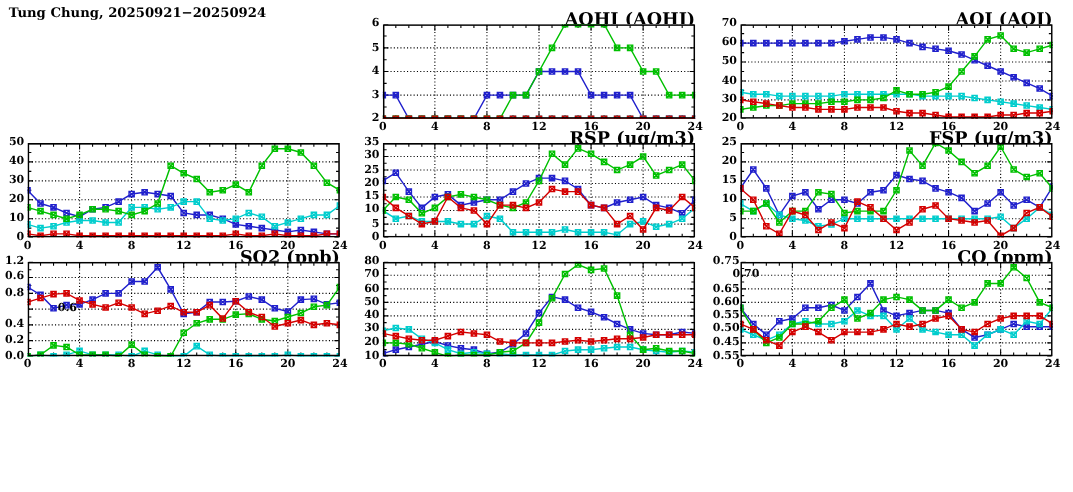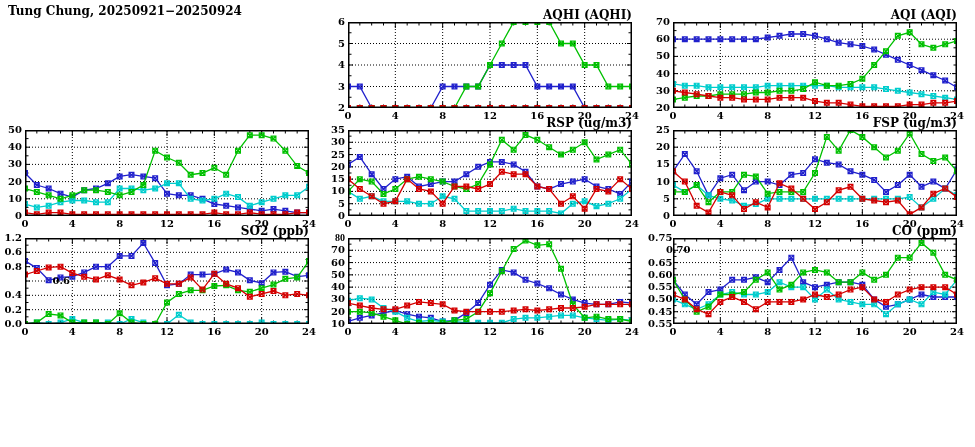--- a/index.html
+++ b/index.html
@@ -1,19 +1,19 @@
 <!DOCTYPE html>
 <html><head>
 <meta charset="utf-8">
 <style>
   html,body{margin:0;padding:0;background:#ffffff;}
   body{width:975px;height:447px;position:relative;font-family:"DejaVu Serif",serif;overflow:hidden;}
   .page-title{position:absolute;left:8px;top:4px;font-size:12px;font-weight:bold;color:#000;white-space:nowrap;}
   .chart{position:absolute;}
-  .chart-title{position:absolute;top:0;left:0;text-align:right;font-size:12px;font-weight:bold;color:#000;white-space:nowrap;}
+  .chart-title{position:absolute;top:0;left:0;text-align:right;font-size:16px;font-weight:bold;color:#000;white-space:nowrap;}
   .plot-svg{position:absolute;background:#fff;}
   .ylab,.xlab{position:absolute;font-size:10px;font-weight:bold;color:#000;white-space:nowrap;}
   .ylab{text-align:right;width:22px;}
   .xlab{text-align:center;width:24px;}
 </style>
 </head>
 <body>
 
 <div class="page-title">Tung Chung, 20250921−20250924</div>
 <div id="charts-root">
@@ -266,21 +266,21 @@
         <path d="M-2.4 62.714285714285715 H2.4 V67.51428571428572 H-2.4 Z M-2.4 62.714285714285715 L2.4 67.51428571428572 M-2.4 67.51428571428572 L2.4 62.714285714285715 M9.433333333333332 65.17142857142856 H14.233333333333333 V69.97142857142858 H9.433333333333332 Z M9.433333333333332 65.17142857142856 L14.233333333333333 69.97142857142858 M9.433333333333332 69.97142857142858 L14.233333333333333 65.17142857142856 M21.266666666666666 67.62857142857142 H26.066666666666663 V72.42857142857143 H21.266666666666666 Z M21.266666666666666 67.62857142857142 L26.066666666666663 72.42857142857143 M21.266666666666666 72.42857142857143 L26.066666666666663 67.62857142857142 M33.1 68.85714285714285 H37.9 V73.65714285714286 H33.1 Z M33.1 68.85714285714285 L37.9 73.65714285714286 M33.1 73.65714285714286 L37.9 68.85714285714285 M44.93333333333333 68.85714285714285 H49.73333333333333 V73.65714285714286 H44.93333333333333 Z M44.93333333333333 68.85714285714285 L49.73333333333333 73.65714285714286 M44.93333333333333 73.65714285714286 L49.73333333333333 68.85714285714285 M56.76666666666667 65.17142857142856 H61.56666666666667 V69.97142857142858 H56.76666666666667 Z M56.76666666666667 65.17142857142856 L61.56666666666667 69.97142857142858 M56.76666666666667 69.97142857142858 L61.56666666666667 65.17142857142856 M68.6 61.48571428571429 H73.4 V66.28571428571429 H68.6 Z M68.6 61.48571428571429 L73.4 66.28571428571429 M68.6 66.28571428571429 L73.4 61.48571428571429 M80.43333333333334 62.714285714285715 H85.23333333333335 V67.51428571428572 H80.43333333333334 Z M80.43333333333334 62.714285714285715 L85.23333333333335 67.51428571428572 M80.43333333333334 67.51428571428572 L85.23333333333335 62.714285714285715 M92.26666666666665 63.94285714285714 H97.06666666666666 V68.74285714285715 H92.26666666666665 Z M92.26666666666665 63.94285714285714 L97.06666666666666 68.74285714285715 M92.26666666666665 68.74285714285715 L97.06666666666666 63.94285714285714 M104.1 70.08571428571427 H108.9 V74.88571428571429 H104.1 Z M104.1 70.08571428571427 L108.9 74.88571428571429 M104.1 74.88571428571429 L108.9 70.08571428571427 M115.93333333333334 71.31428571428572 H120.73333333333335 V76.11428571428573 H115.93333333333334 Z M115.93333333333334 71.31428571428572 L120.73333333333335 76.11428571428573 M115.93333333333334 76.11428571428573 L120.73333333333335 71.31428571428572 M127.76666666666665 71.31428571428572 H132.56666666666666 V76.11428571428573 H127.76666666666665 Z M127.76666666666665 71.31428571428572 L132.56666666666666 76.11428571428573 M127.76666666666665 76.11428571428573 L132.56666666666666 71.31428571428572 M139.6 71.31428571428572 H144.4 V76.11428571428573 H139.6 Z M139.6 71.31428571428572 L144.4 76.11428571428573 M139.6 76.11428571428573 L144.4 71.31428571428572 M151.4333333333333 71.31428571428572 H156.23333333333332 V76.11428571428573 H151.4333333333333 Z M151.4333333333333 71.31428571428572 L156.23333333333332 76.11428571428573 M151.4333333333333 76.11428571428573 L156.23333333333332 71.31428571428572 M163.26666666666668 70.08571428571427 H168.0666666666667 V74.88571428571429 H163.26666666666668 Z M163.26666666666668 70.08571428571427 L168.0666666666667 74.88571428571429 M163.26666666666668 74.88571428571429 L168.0666666666667 70.08571428571427 M175.1 68.85714285714285 H179.9 V73.65714285714286 H175.1 Z M175.1 68.85714285714285 L179.9 73.65714285714286 M175.1 73.65714285714286 L179.9 68.85714285714285 M186.9333333333333 70.08571428571427 H191.73333333333332 V74.88571428571429 H186.9333333333333 Z M186.9333333333333 70.08571428571427 L191.73333333333332 74.88571428571429 M186.9333333333333 74.88571428571429 L191.73333333333332 70.08571428571427 M198.76666666666668 68.85714285714285 H203.5666666666667 V73.65714285714286 H198.76666666666668 Z M198.76666666666668 68.85714285714285 L203.5666666666667 73.65714285714286 M198.76666666666668 73.65714285714286 L203.5666666666667 68.85714285714285 M210.6 67.62857142857142 H215.4 V72.42857142857143 H210.6 Z M210.6 67.62857142857142 L215.4 72.42857142857143 M210.6 72.42857142857143 L215.4 67.62857142857142 M222.4333333333333 67.62857142857142 H227.23333333333332 V72.42857142857143 H222.4333333333333 Z M222.4333333333333 67.62857142857142 L227.23333333333332 72.42857142857143 M222.4333333333333 72.42857142857143 L227.23333333333332 67.62857142857142 M234.26666666666668 66.39999999999999 H239.0666666666667 V71.2 H234.26666666666668 Z M234.26666666666668 66.39999999999999 L239.0666666666667 71.2 M234.26666666666668 71.2 L239.0666666666667 66.39999999999999 M246.1 63.94285714285714 H250.9 V68.74285714285715 H246.1 Z M246.1 63.94285714285714 L250.9 68.74285714285715 M246.1 68.74285714285715 L250.9 63.94285714285714 M257.93333333333334 63.94285714285714 H262.7333333333333 V68.74285714285715 H257.93333333333334 Z M257.93333333333334 63.94285714285714 L262.7333333333333 68.74285714285715 M257.93333333333334 68.74285714285715 L262.7333333333333 63.94285714285714 M269.7666666666667 63.94285714285714 H274.56666666666666 V68.74285714285715 H269.7666666666667 Z M269.7666666666667 63.94285714285714 L274.56666666666666 68.74285714285715 M269.7666666666667 68.74285714285715 L274.56666666666666 63.94285714285714 M281.6 63.94285714285714 H286.4 V68.74285714285715 H281.6 Z M281.6 63.94285714285714 L286.4 68.74285714285715 M281.6 68.74285714285715 L286.4 63.94285714285714 " stroke="#d40000" stroke-width="1.2" fill="none"></path>
         <rect x="0.75" y="0.75" width="282.5" height="84.5" fill="none" stroke="#000000" stroke-width="1.5"></rect>
       </svg>
       <div class="ylab" style="left: 0px; top: 94px;">10</div>
       <div class="ylab" style="left: 0px; top: 81.7143px;">20</div>
       <div class="ylab" style="left: 0px; top: 69.4286px;">30</div>
       <div class="ylab" style="left: 0px; top: 57.1429px;">40</div>
       <div class="ylab" style="left: 0px; top: 44.8571px;">50</div>
       <div class="ylab" style="left: 0px; top: 32.5714px;">60</div>
       <div class="ylab" style="left: 0px; top: 20.2857px;">70</div>
-      <div class="ylab" style="left: 0px; top: 8px; font-family: Liberation Serif, serif;">80</div>
+      <div class="ylab" style="left: 0px; top: 8px;">80</div>
       <div class="xlab" style="left: 13px; top: 102px;">0</div>
       <div class="xlab" style="left: 60.3333px; top: 102px;">4</div>
       <div class="xlab" style="left: 107.667px; top: 102px;">8</div>
       <div class="xlab" style="left: 155px; top: 102px;">12</div>
       <div class="xlab" style="left: 202.333px; top: 102px;">16</div>
       <div class="xlab" style="left: 249.667px; top: 102px;">20</div>
       <div class="xlab" style="left: 297px; top: 102px;">24</div>
     </div>
     <div class="chart" style="left: 648px; top: 224px; width: 321px; height: 116px;">
       <div class="chart-title" style="width: 309px;">CO (ppm)</div>

